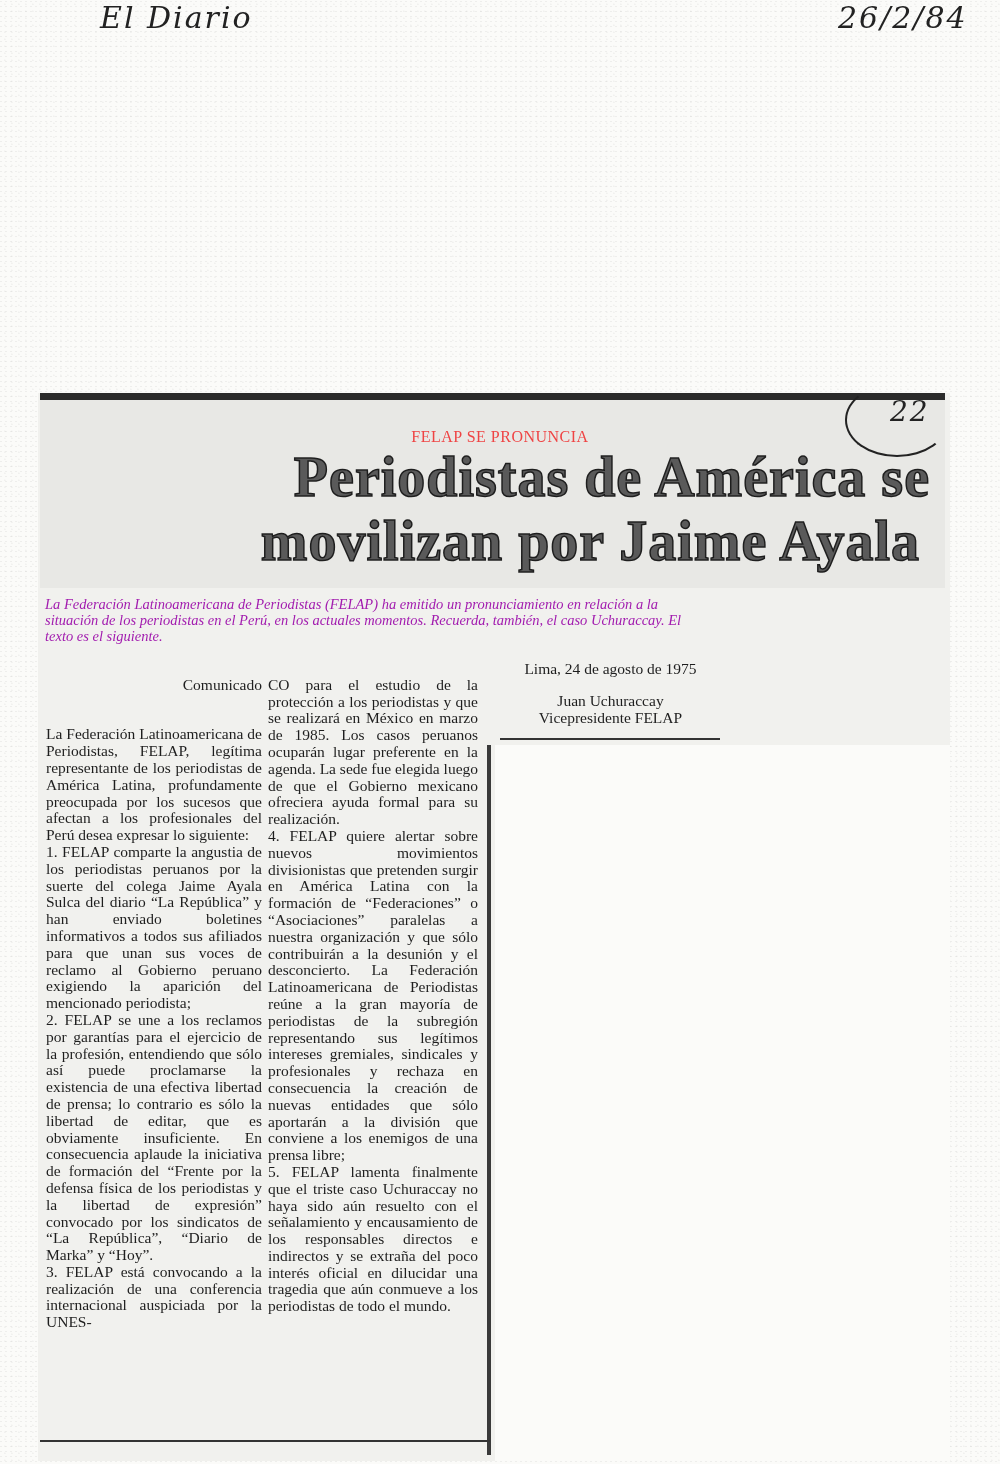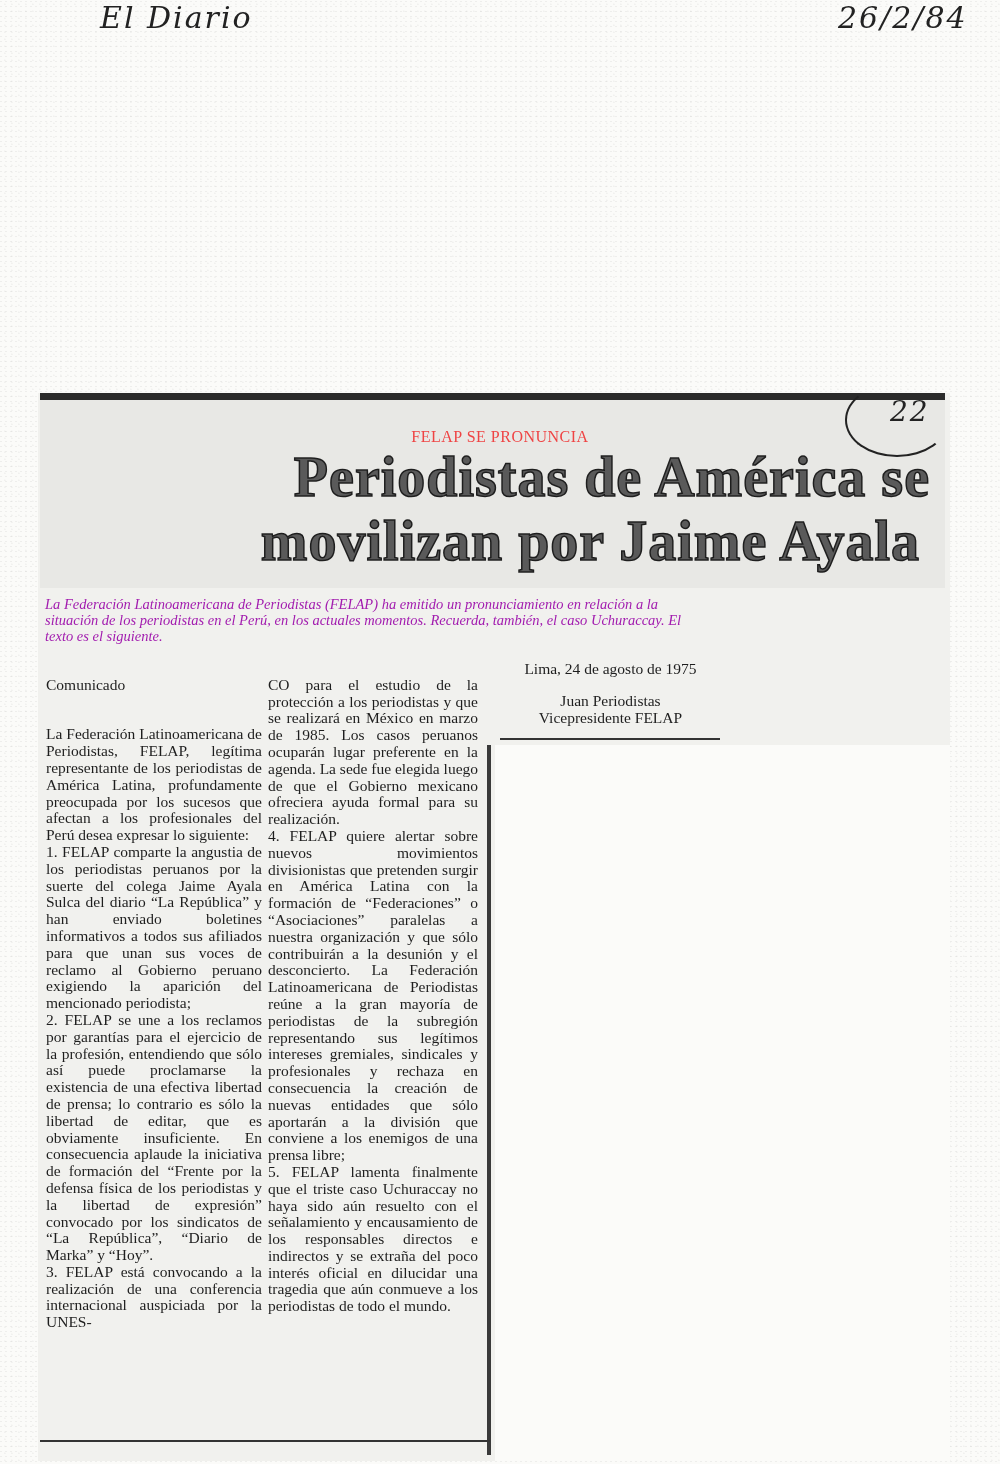--- a/index.html
+++ b/index.html
@@ -62,21 +62,21 @@
       font-family: "Liberation Serif", serif; font-style: italic;
       font-size: 14.5px; line-height: 16px; color: #a21caf;
     }
     .col {
       position: absolute; font-family: "Liberation Serif", serif;
       font-size: 15.5px; line-height: 16.8px; color: #1e1e1e;
       text-align: justify; white-space: pre-line;
     }
     .col1 { left: 46px; top: 660px; width: 216px; }
     .col2 { left: 268px; top: 660px; width: 210px; }
-    .col-head { text-align: left; display: block; margin-bottom: 16px; }
+    .col-head { text-align: right; display: block; margin-bottom: 16px; }
     .sign {
       position: absolute; left: 498px; top: 660px; width: 225px; text-align: center;
       font-family: "Liberation Serif", serif; font-size: 15.5px; line-height: 17px;
     }
     .sign .gap { height: 15px; }
     .sign-rule {
       position: absolute; left: 500px; top: 738px; width: 220px; height: 2px; background: #333;
     }
     .vrule {
       position: absolute; left: 487px; top: 745px; width: 4px; height: 710px;
@@ -122,18 +122,18 @@
   <span>CO para el estudio de la protección a los periodistas y que se realizará en México en marzo de 1985. Los casos peruanos ocuparán lugar preferente en la agenda. La sede fue elegida luego de que el Gobierno mexicano ofreciera ayuda formal para su realización.
 4. FELAP quiere alertar sobre nuevos movimientos divisionistas que pretenden surgir en América Latina con la formación de “Federaciones” o “Asociaciones” paralelas a nuestra organización y que sólo contribuirán a la desunión y el desconcierto. La Federación Latinoamericana de Periodistas reúne a la gran mayoría de periodistas de la subregión representando sus legítimos intereses gremiales, sindicales y profesionales y rechaza en consecuencia la creación de nuevas entidades que sólo aportarán a la división que conviene a los enemigos de una prensa libre;
 5. FELAP lamenta finalmente que el triste caso Uchuraccay no haya sido aún resuelto con el señalamiento y encausamiento de los responsables directos e indirectos y se extraña del poco interés oficial en dilucidar una tragedia que aún conmueve a los periodistas de todo el mundo.</span>
 </div>
 
 <div class="right-blank"></div>
 
 <div class="sign">
   <div>Lima, 24 de agosto de 1975</div>
   <div class="gap"></div>
-  <div>Juan Periodistas</div>
+  <div>Juan Uchuraccay</div>
   <div>Vicepresidente FELAP</div>
 </div>
 <div class="sign-rule"></div>
 <div class="vrule"></div>
 <div class="bottom-rule"></div>
 
 </body></html>

